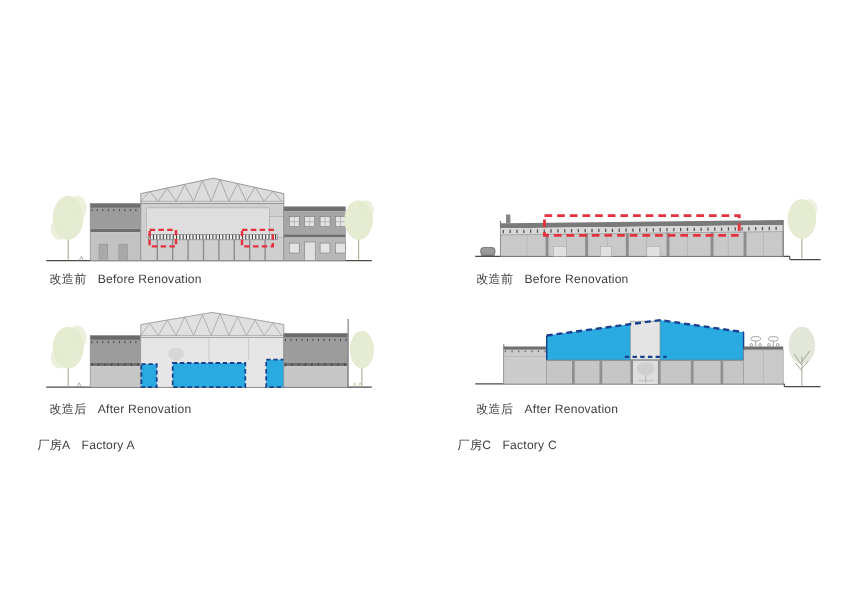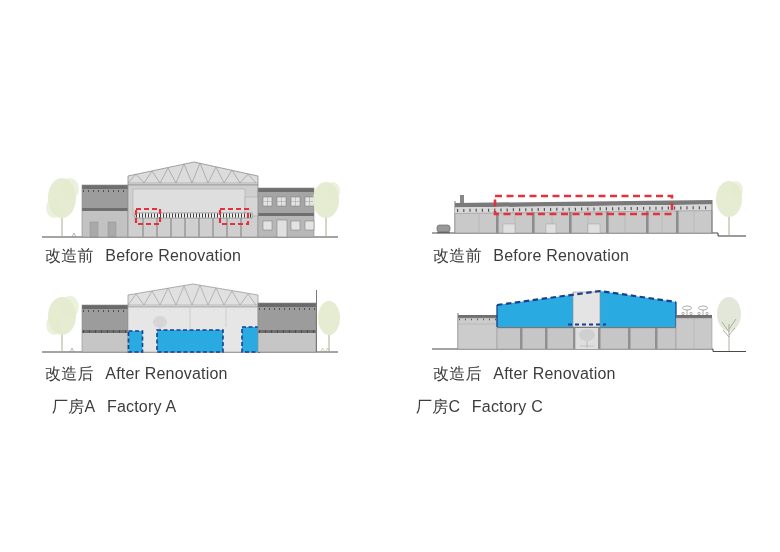--- a/index.html
+++ b/index.html
@@ -1,19 +1,19 @@
 <!DOCTYPE html>
 <html style="--highlight-blue: #29ABE2; --highlight-blue-dash: #1A3F8F; --highlight-red: #E5303E; --building-gray-dark: #6F6F6F; --building-gray-mid: #9C9C9C; --building-gray-light: #C6C6C6; --building-gray-pale: #E3E3E3; --tree-green: #E4EBCF; --ground-line: #4A4A4A; --label-text: #3D3D3D;"><head>
 <meta charset="utf-8">
 <style>
   html,body{margin:0;padding:0;background:#fff;}
   #canvas{position:relative;width:780px;height:552px;background:#ffffff;overflow:hidden;
           font-family:"Liberation Sans","DejaVu Sans",sans-serif;}
   .drawing{position:absolute;}
-  .label{position:absolute;font-size:16px;color:var(--label-text,#3d3d3d);letter-spacing:.2px;white-space:nowrap;}
+  .label{position:absolute;font-size:11px;color:var(--label-text,#3d3d3d);letter-spacing:.2px;white-space:nowrap;}
   .label .en{margin-left:7px;}
   .label .cjk{font-weight:500;}
   
   .red-dash{stroke:var(--highlight-red,#E5303E);fill:none;stroke-width:2.2;stroke-dasharray:5 3;}
   .red-dash-big{stroke:var(--highlight-red,#E5303E);fill:none;stroke-width:2.6;stroke-dasharray:7 4.5;}
   .blue-box{fill:var(--highlight-blue,#29ABE2);stroke:var(--highlight-blue-dash,#1A3F8F);stroke-width:1.6;stroke-dasharray:4 2.5;}
   .blue-gable{fill:var(--highlight-blue,#29ABE2);}
   .navy-dash{stroke:var(--highlight-blue-dash,#1A3F8F);fill:none;}
   .navy-line{stroke:var(--highlight-blue-dash,#1A3F8F);}
   .tree-fill{fill:var(--tree-green,#E4EBCF);opacity:.95;}
@@ -280,21 +280,21 @@
   </svg>
 
   <div class="label" style="left:45px;top:246px">
     <span class="cjk">改造前</span>
     <span class="en">Before Renovation</span>
   </div>
   <div class="label" style="left:45px;top:364px">
     <span class="cjk">改造后</span>
     <span class="en">After Renovation</span>
   </div>
-  <div class="label" style="left:52px;top:397px">
+  <div class="label" style="left:34px;top:397px">
     <span class="cjk">厂房A</span>
     <span class="en">Factory A</span>
   </div>
 
   <div class="label" style="left:433px;top:246px">
     <span class="cjk">改造前</span>
     <span class="en">Before Renovation</span>
   </div>
   <div class="label" style="left:433px;top:364px">
     <span class="cjk">改造后</span>

